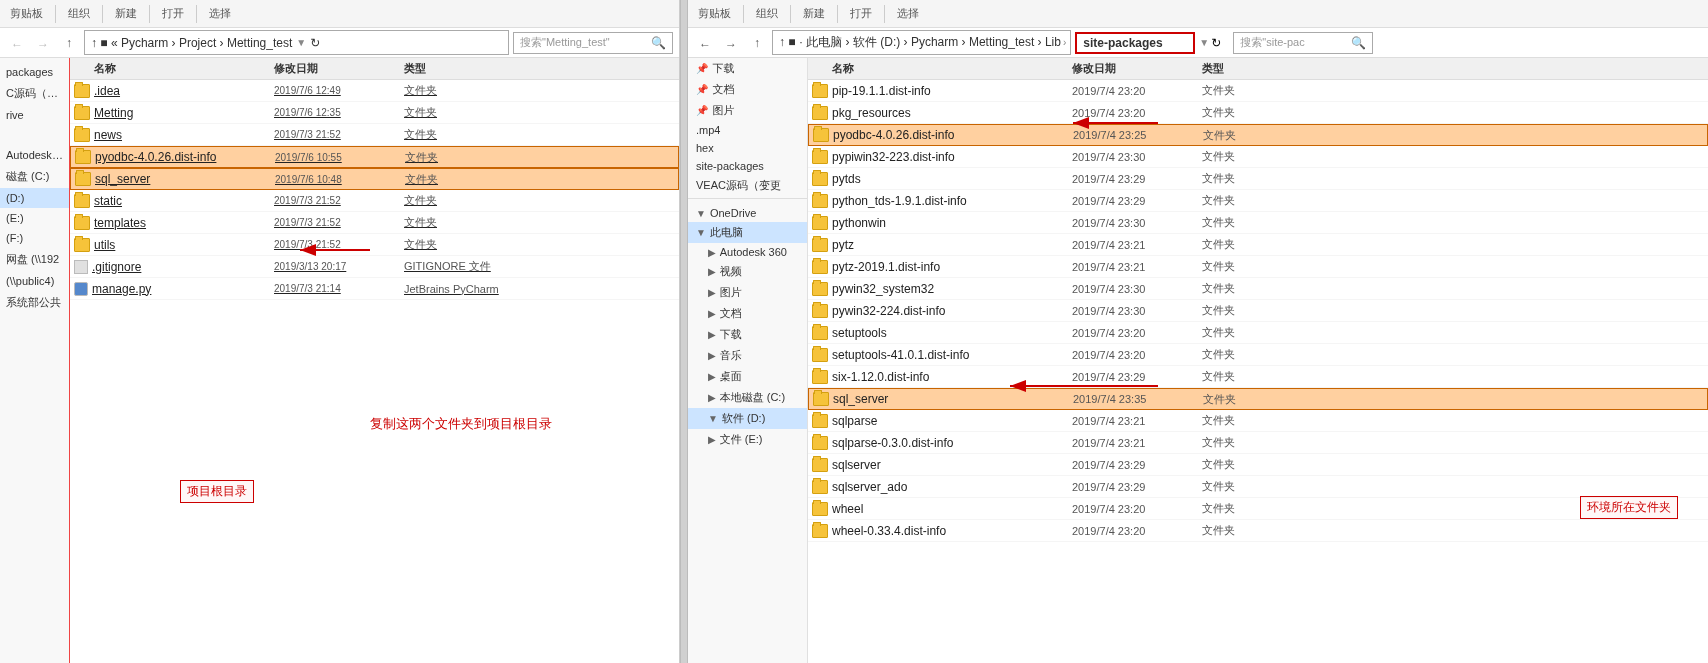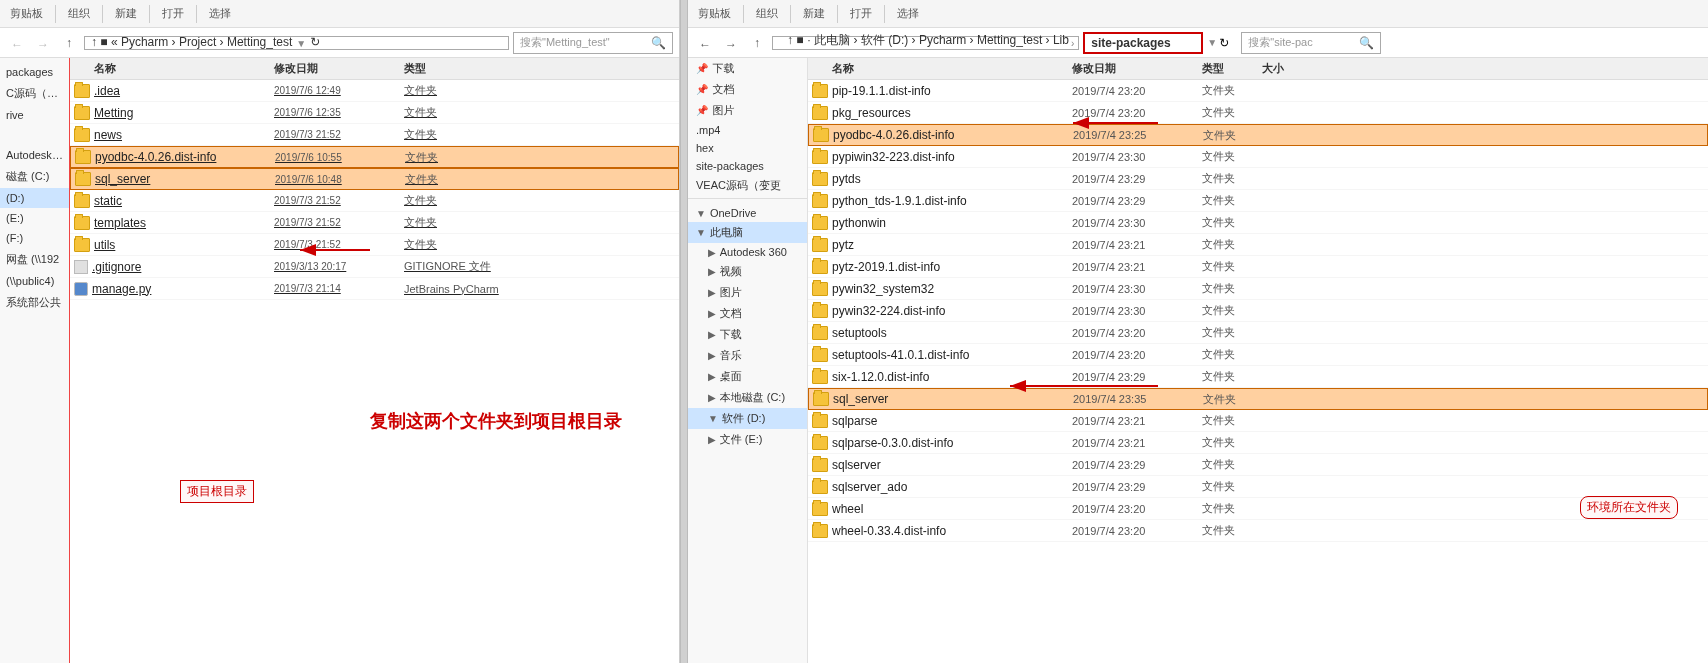--- a/index.html
+++ b/index.html
@@ -10,21 +10,21 @@
     
     .left-panel { width: 680px; height: 663px; display: flex; flex-direction: column; background: #fff; border-right: 1px solid #ccc; }
 
     .toolbar { height: 28px; background: #f5f5f5; border-bottom: 1px solid #ddd; display: flex; align-items: center; padding: 0 6px; gap: 4px; }
     .toolbar-divider { width: 1px; height: 18px; background: #ccc; margin: 0 4px; }
     .toolbar-label { font-size: 11px; color: #555; padding: 0 4px; }
 
     .address-bar { height: 30px; background: #fff; border-bottom: 1px solid #ddd; display: flex; align-items: center; padding: 0 6px; gap: 4px; }
     .nav-btn { width: 22px; height: 22px; display: flex; align-items: center; justify-content: center; cursor: pointer; color: #555; font-size: 12px; background: none; border: none; }
     .nav-btn.disabled { color: #bbb; cursor: default; }
-    .address-path { flex: 1; height: 14px; background: #fff; border: 1px solid #aaa; padding: 0 6px; font-size: 12px; display: flex; align-items: flex-end; color: #333; }
+    .address-path { flex: 1; height: 25px; background: #fff; border: 1px solid #aaa; padding: 0 6px; font-size: 12px; display: flex; align-items: center; color: #333; }
     .search-box { height: 22px; width: 160px; border: 1px solid #aaa; padding: 0 6px; font-size: 12px; background: #fff; display: flex; align-items: center; color: #999; }
 
     .content-area { display: flex; flex: 1; overflow: hidden; }
 
     .sidebar-left { width: 70px; background: #f8f8f8; border-right: 1px solid #ef4444; padding: 4px 0; overflow-y: auto; }
     .sidebar-item { padding: 4px 6px; font-size: 11px; color: #333; cursor: pointer; white-space: nowrap; overflow: hidden; text-overflow: ellipsis; }
     .sidebar-item.selected { background: #cce4ff; }
 
     .file-list { flex: 1; overflow-y: auto; }
     .file-list-header { display: flex; align-items: center; height: 22px; background: #f0f0f0; border-bottom: 1px solid #ddd; font-size: 11px; color: #333; font-weight: bold; padding: 0 4px; }
@@ -195,21 +195,21 @@
             <span class="fc-date">2019/7/3 21:14</span>
             <span class="fc-type">JetBrains PyCharm</span>
           </div>
 
         </div>
 
         <div class="annotation-box" style="left: 110px; bottom: 160px;">
           <span>项目根目录</span>
         </div>
 
-        <div class="annotation-text" style="left: 300px; bottom: 230px; font-size: 18px; font-weight: bold;">
+        <div class="annotation-text" style="left: 300px; bottom: 230px; font-size: 13px; font-weight: normal;">
           <span>复制这两个文件夹到项目根目录</span>
         </div>
 
         <svg class="arrow-svg" style="left:0;top:0;width:100%;height:100%;" xmlns="http://www.w3.org/2000/svg">
 
           <defs>
             <marker id="arrowhead-l1" markerWidth="8" markerHeight="6" refX="8" refY="3" orient="auto">
               <polygon points="0 0, 8 3, 0 6" fill="#cc0000"></polygon>
             </marker>
           </defs>
@@ -234,21 +234,21 @@
       <span class="toolbar-label">打开</span>
       <div class="toolbar-divider"></div>
       <span class="toolbar-label">选择</span>
     </div>
 
     <div class="r-address-bar">
       <button class="nav-btn">←</button>
       <button class="nav-btn">→</button>
       <button class="nav-btn">↑</button>
       <div class="address-path" style="flex:0 0 auto;padding-right:4px;">
-        <span style="white-space:nowrap;margin-left:8px;">↑ ■ · 此电脑 › 软件 (D:) › Pycharm › Metting_test › Lib</span>
+        <span style="white-space:nowrap;">↑ ■ · 此电脑 › 软件 (D:) › Pycharm › Metting_test › Lib</span>
         <span style="margin-left:2px;font-size:10px;color:#888;"> › </span>
       </div>
       <div class="address-path-highlighted" style="flex:0 0 120px;">
         <span>site-packages</span>
       </div>
       <div style="flex:0 0 30px;display:flex;align-items:center;gap:2px;">
         <span style="font-size:10px;color:#888;">▼</span>
         <span style="font-size:12px;">↻</span>
       </div>
       <div class="search-box" style="flex:0 0 140px;">
@@ -333,21 +333,20 @@
           <span class="expand-arrow">▶</span>
           <span>文件 (E:)</span>
         </div>
       </div>
 
       <div class="r-file-list" style="position:relative;">
         <div class="r-file-list-header">
           <span class="r-col-name">名称</span>
           <span class="r-col-date">修改日期</span>
           <span class="r-col-type">类型</span>
-          <span class="r-col-size">大小</span>
         </div>
 
         <div class="r-file-row">
           <span class="rfc-name"><span class="file-icon folder-icon"></span>pip-19.1.1.dist-info</span>
           <span class="rfc-date">2019/7/4 23:20</span>
             <span class="rfc-type">文件夹</span>
             <span class="rfc-size"></span>
         </div>
         <div class="r-file-row">
           <span class="rfc-name"><span class="file-icon folder-icon"></span>pkg_resources</span>
@@ -463,21 +462,21 @@
             <span class="rfc-type">文件夹</span>
             <span class="rfc-size"></span>
         </div>
         <div class="r-file-row">
           <span class="rfc-name"><span class="file-icon folder-icon"></span>wheel-0.33.4.dist-info</span>
           <span class="rfc-date">2019/7/4 23:20</span>
             <span class="rfc-type">文件夹</span>
             <span class="rfc-size"></span>
         </div>
 
-        <div class="annotation-box" style="position:absolute; right: 30px; top: 438px; border-radius: 8px;">
+        <div class="annotation-box" style="position:absolute; right: 30px; top: 438px;">
           <span>环境所在文件夹</span>
         </div>
 
         <svg style="position:absolute;left:0;top:0;width:100%;height:100%;pointer-events:none;overflow:visible;" xmlns="http://www.w3.org/2000/svg">
           <defs>
             <marker id="arrowhead-r1" markerWidth="8" markerHeight="6" refX="8" refY="3" orient="auto">
               <polygon points="0 0, 8 3, 0 6" fill="#cc0000"></polygon>
             </marker>
             <marker id="arrowhead-r2" markerWidth="8" markerHeight="6" refX="8" refY="3" orient="auto">
               <polygon points="0 0, 8 3, 0 6" fill="#cc0000"></polygon>

